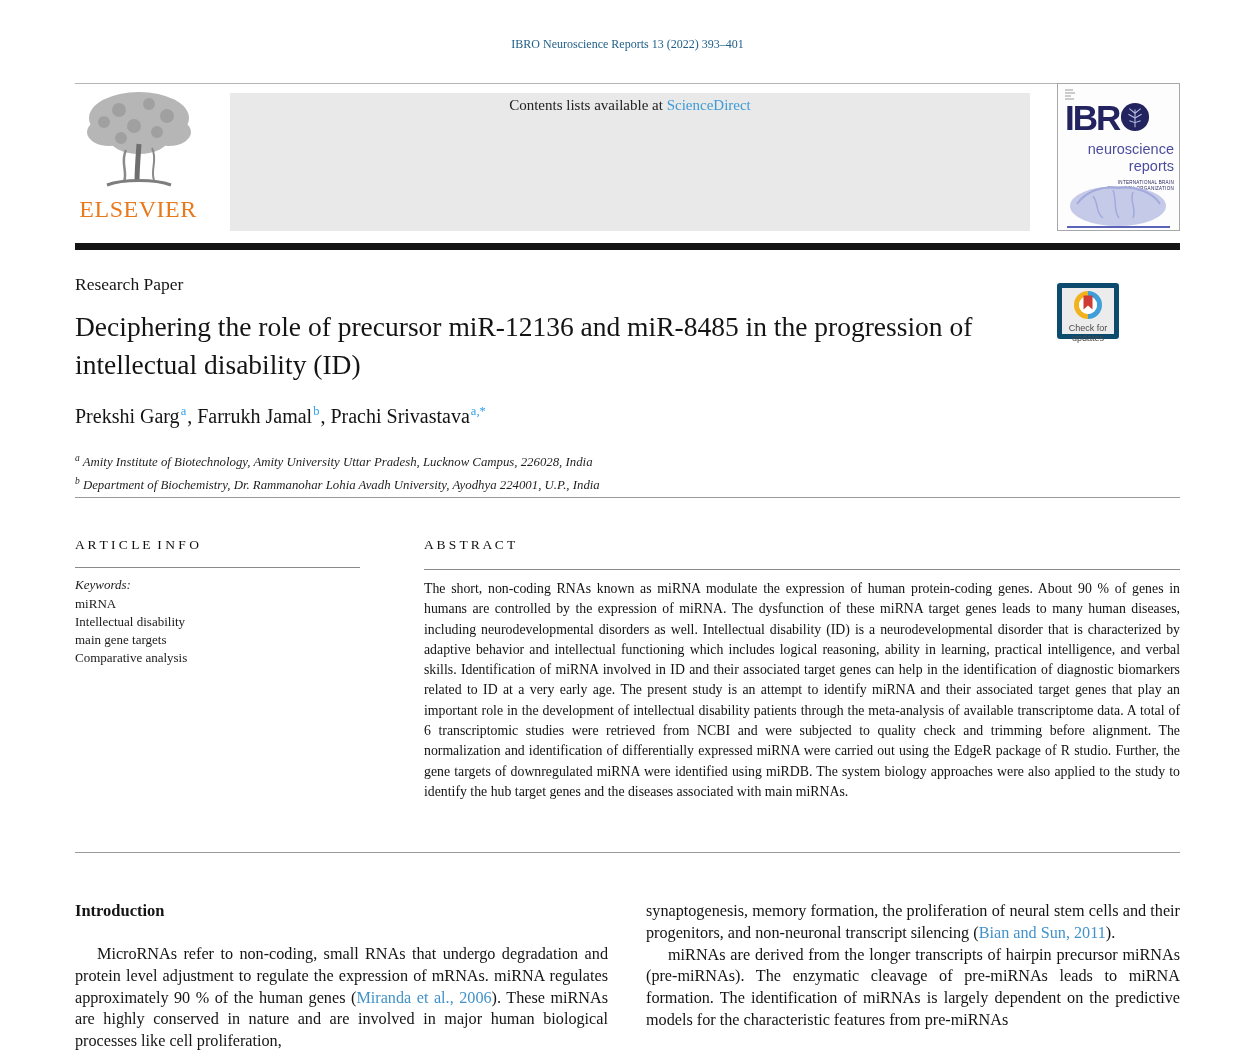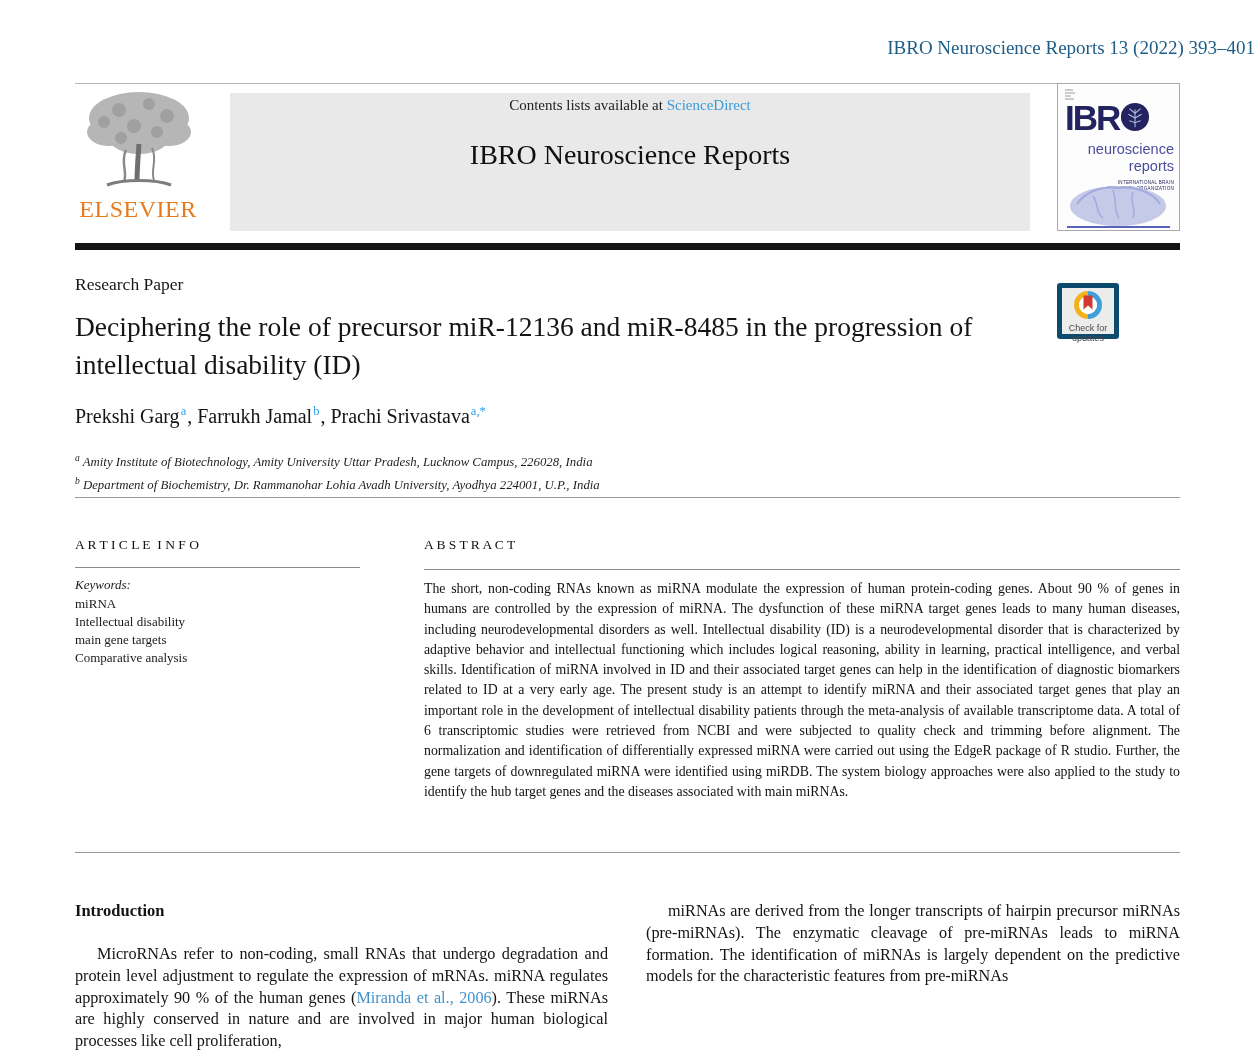--- a/index.html
+++ b/index.html
@@ -6,21 +6,21 @@
   body{
     width:1255px;height:1050px;background:#ffffff;overflow:hidden;position:relative;
     font-family:"Liberation Serif",serif;color:#1a1a1a;
     -webkit-font-smoothing:antialiased;
   }
   .abs{position:absolute;}
   .link{color:#3e9bd6;cursor:pointer;text-decoration:none;}
   .cite-link{color:#4292c9;cursor:pointer;}
 
   
-  .citation{top:37px;left:0;width:100%;text-align:right;font-size:19px;color:#1d5d87;}
+  .citation{top:37px;left:0;width:100%;text-align:center;font-size:12px;color:#1d5d87;}
 
   
   .rule-top{top:83px;left:75px;width:1105px;height:1px;background:#b5b5b5;}
   .black-bar{top:243px;left:75px;width:1105px;height:7px;background:#141414;}
   .rule-mid{top:497px;left:75px;width:1105px;height:1px;background:#9a9a9a;}
   .info-rule{top:567px;left:75px;width:285px;height:1px;background:#8a8a8a;}
   .abs-rule{top:569px;left:424px;width:756px;height:1px;background:#8a8a8a;}
   .rule-bottom{top:852px;left:75px;width:1105px;height:1px;background:#9a9a9a;}
 
   
@@ -96,21 +96,20 @@
     <path d="M60 56 C59 70 58 82 58 94" stroke="#6f6f6f" stroke-width="5" fill="none"></path>
     <path d="M47 62 C41 74 49 84 45 94" stroke="#8a8a8a" stroke-width="2.5" fill="none"></path>
     <path d="M73 60 C79 72 71 82 75 92" stroke="#8a8a8a" stroke-width="2" fill="none"></path>
     <path d="M28 97 C44 91 76 91 92 97" stroke="#7d7d7d" stroke-width="3" fill="none"></path>
   </svg>
   <div class="wordmark">ELSEVIER</div>
 </div>
 
 <div class="abs banner">
   <div class="contents"><span>Contents lists available at </span><span class="link">ScienceDirect</span></div>
-  <div class="jtitle">IBRO Neuroscience Reports</div>
 </div>
 
 <div class="abs cover">
   <svg width="14" height="14" viewBox="0 0 14 14" style="position:absolute;top:4px;left:6px;">
     <g stroke="#9a9a9a" stroke-width="1">
       <line x1="1" y1="2" x2="9" y2="2"></line>
         <line x1="1" y1="5" x2="11" y2="5"></line>
         <line x1="1" y1="8" x2="7" y2="8"></line>
         <line x1="1" y1="11" x2="10" y2="11"></line>
     </g>
@@ -184,14 +183,15 @@
 
 <div class="abs rule-bottom"></div>
 
 <div class="abs intro-head">Introduction</div>
 
 <div class="abs col-left bodycol">
   <p class="indent"><span>MicroRNAs refer to non-coding, small RNAs that undergo degradation and protein level adjustment to regulate the expression of mRNAs. miRNA regulates approximately 90 % of the human genes (</span><span class="cite-link">Miranda et al., 2006</span><span>). These miRNAs are highly conserved in nature and are involved in major human biological processes like cell proliferation,</span></p>
 </div>
 
 <div class="abs col-right bodycol">
+  <p><span>synaptogenesis, memory formation, the proliferation of neural stem cells and their progenitors, and non-neuronal transcript silencing (</span><span class="cite-link">Bian and Sun, 2011</span><span>).</span></p>
   <p class="indent"><span>miRNAs are derived from the longer transcripts of hairpin precursor miRNAs (pre-miRNAs). The enzymatic cleavage of pre-miRNAs leads to miRNA formation. The identification of miRNAs is largely dependent on the predictive models for the characteristic features from pre-miRNAs</span></p>
 </div>
 
 </body></html>

